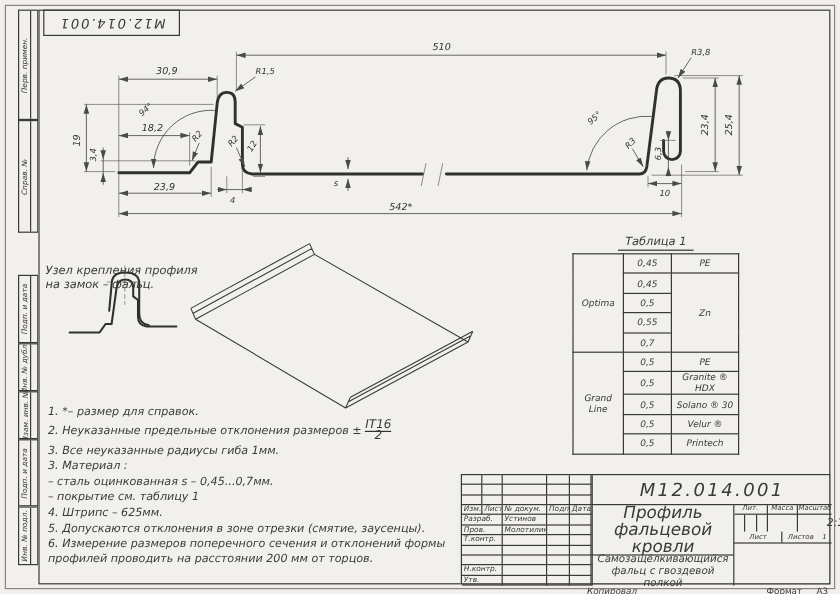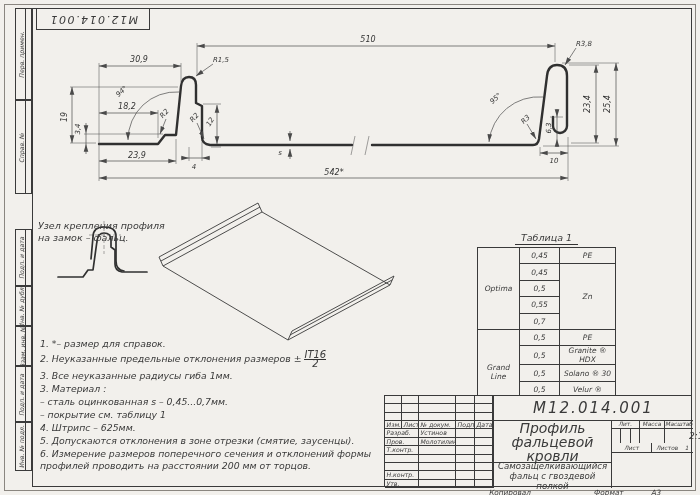--- a/index.html
+++ b/index.html
@@ -29,21 +29,21 @@
   .dt { font:italic 8px "DejaVu Sans", sans-serif; fill:#333; }
   .dts { font:italic 7px "DejaVu Sans", sans-serif; fill:#333; }
   
   #detail-label { position:absolute; left:38px; top:203px; width:160px; font-size:9.5px; line-height:12px; font-style:italic;margin-top:17px; }
   
   #notes { position:absolute; left:40px; top:338px; width:338px; font-size:9.3px; line-height:11.6px; font-style:italic; }
   #notes p { margin:0 0 1.5px 0; }
   .frac { display:inline-block; vertical-align:middle; text-align:center; font-size:10px; line-height:8px; margin-left:3px; }
   .frac .den { display:block; border-top:0.9px solid #333; }
   
-  #table1-wrap { position:absolute; left:477px; top:196px; width:139px;margin-top:36px; }
+  #table1-wrap { position:absolute; left:477px; top:196px; width:139px; }
   #table1-title { text-align:center; font-size:9.5px; font-style:italic; margin-bottom:4px; }
   #table1-title span { border-bottom:0.9px solid #333; padding:0 6px 1px; }
   #table1 { border-collapse:collapse; width:139px; }
   #table1 td { border:0.9px solid #3a3a3a; font:italic 7.5px "DejaVu Sans", sans-serif;
                text-align:center; height:16.4px; padding:0 2px; }
   #table1 { border:1.4px solid #3a3a3a; }
   
   #titleblock { position:absolute; left:384px; top:395px; width:308px; height:92px; border:1.5px solid #3a3a3a; background:#f2f0ec; }
   #tb-left { position:absolute; left:0; top:0; width:108px; height:92px; display:grid;
              grid-template-columns:17px 17px 37px 19px 18px; grid-template-rows:repeat(11,1fr); }
@@ -57,21 +57,21 @@
   #tb-lit { position:absolute; left:226px; top:25px; width:82px; height:22px; border-left:0.9px solid #3a3a3a; }
   .lit-hdr { display:flex; height:8px; }
   .lit-hdr div { border-right:0.7px solid #3a3a3a; border-bottom:0.7px solid #3a3a3a; font:italic 5.8px "DejaVu Sans", sans-serif; text-align:center; }
   .lit-val { display:flex; height:14px;gap:24px; }
   .lit-val .mini { border-right:0.7px solid #3a3a3a; }
   #tb-sheetrow { position:absolute; left:226px; top:47px; width:82px; height:9px; border-left:0.9px solid #3a3a3a; display:flex; }
   #tb-sheetrow div { font:italic 5.8px "DejaVu Sans", sans-serif; display:flex; align-items:center; }
   #tb-org { position:absolute; left:226px; top:56px; width:82px; height:36px; border-left:0.9px solid #3a3a3a; border-top:0.7px solid #3a3a3a; }
   
   #kopiroval { position:absolute; left:430px; top:487.5px; width:160px; text-align:center; font-size:7.3px; font-style:italic; }
-  #format { position:absolute; left:594px; top:487.5px; width:96px; display:flex; justify-content:flex-start; gap:28px; font-size:7.3px; font-style:italic; }
+  #format { position:absolute; left:594px; top:487.5px; width:96px; display:flex; justify-content:flex-end; gap:12px; font-size:7.3px; }
 </style>
 </head>
 <body>
 
 <div id="sheet">
   <div id="outer-frame"></div>
   <div id="inner-frame"></div>
 
   <div class="mbox" style="top:8px;height:92px;">
       <span>Перв. примен.</span>

